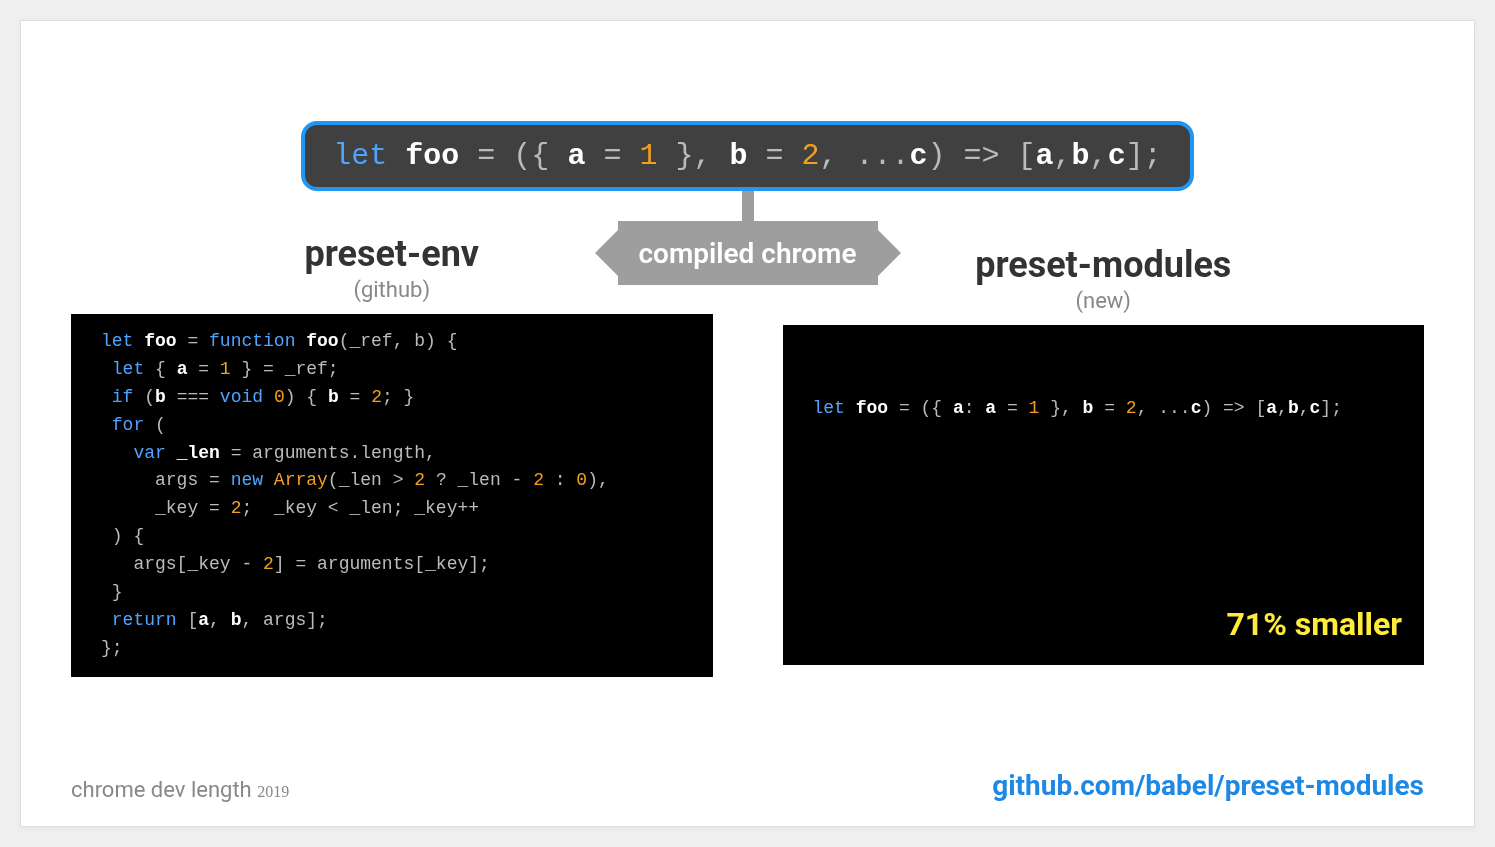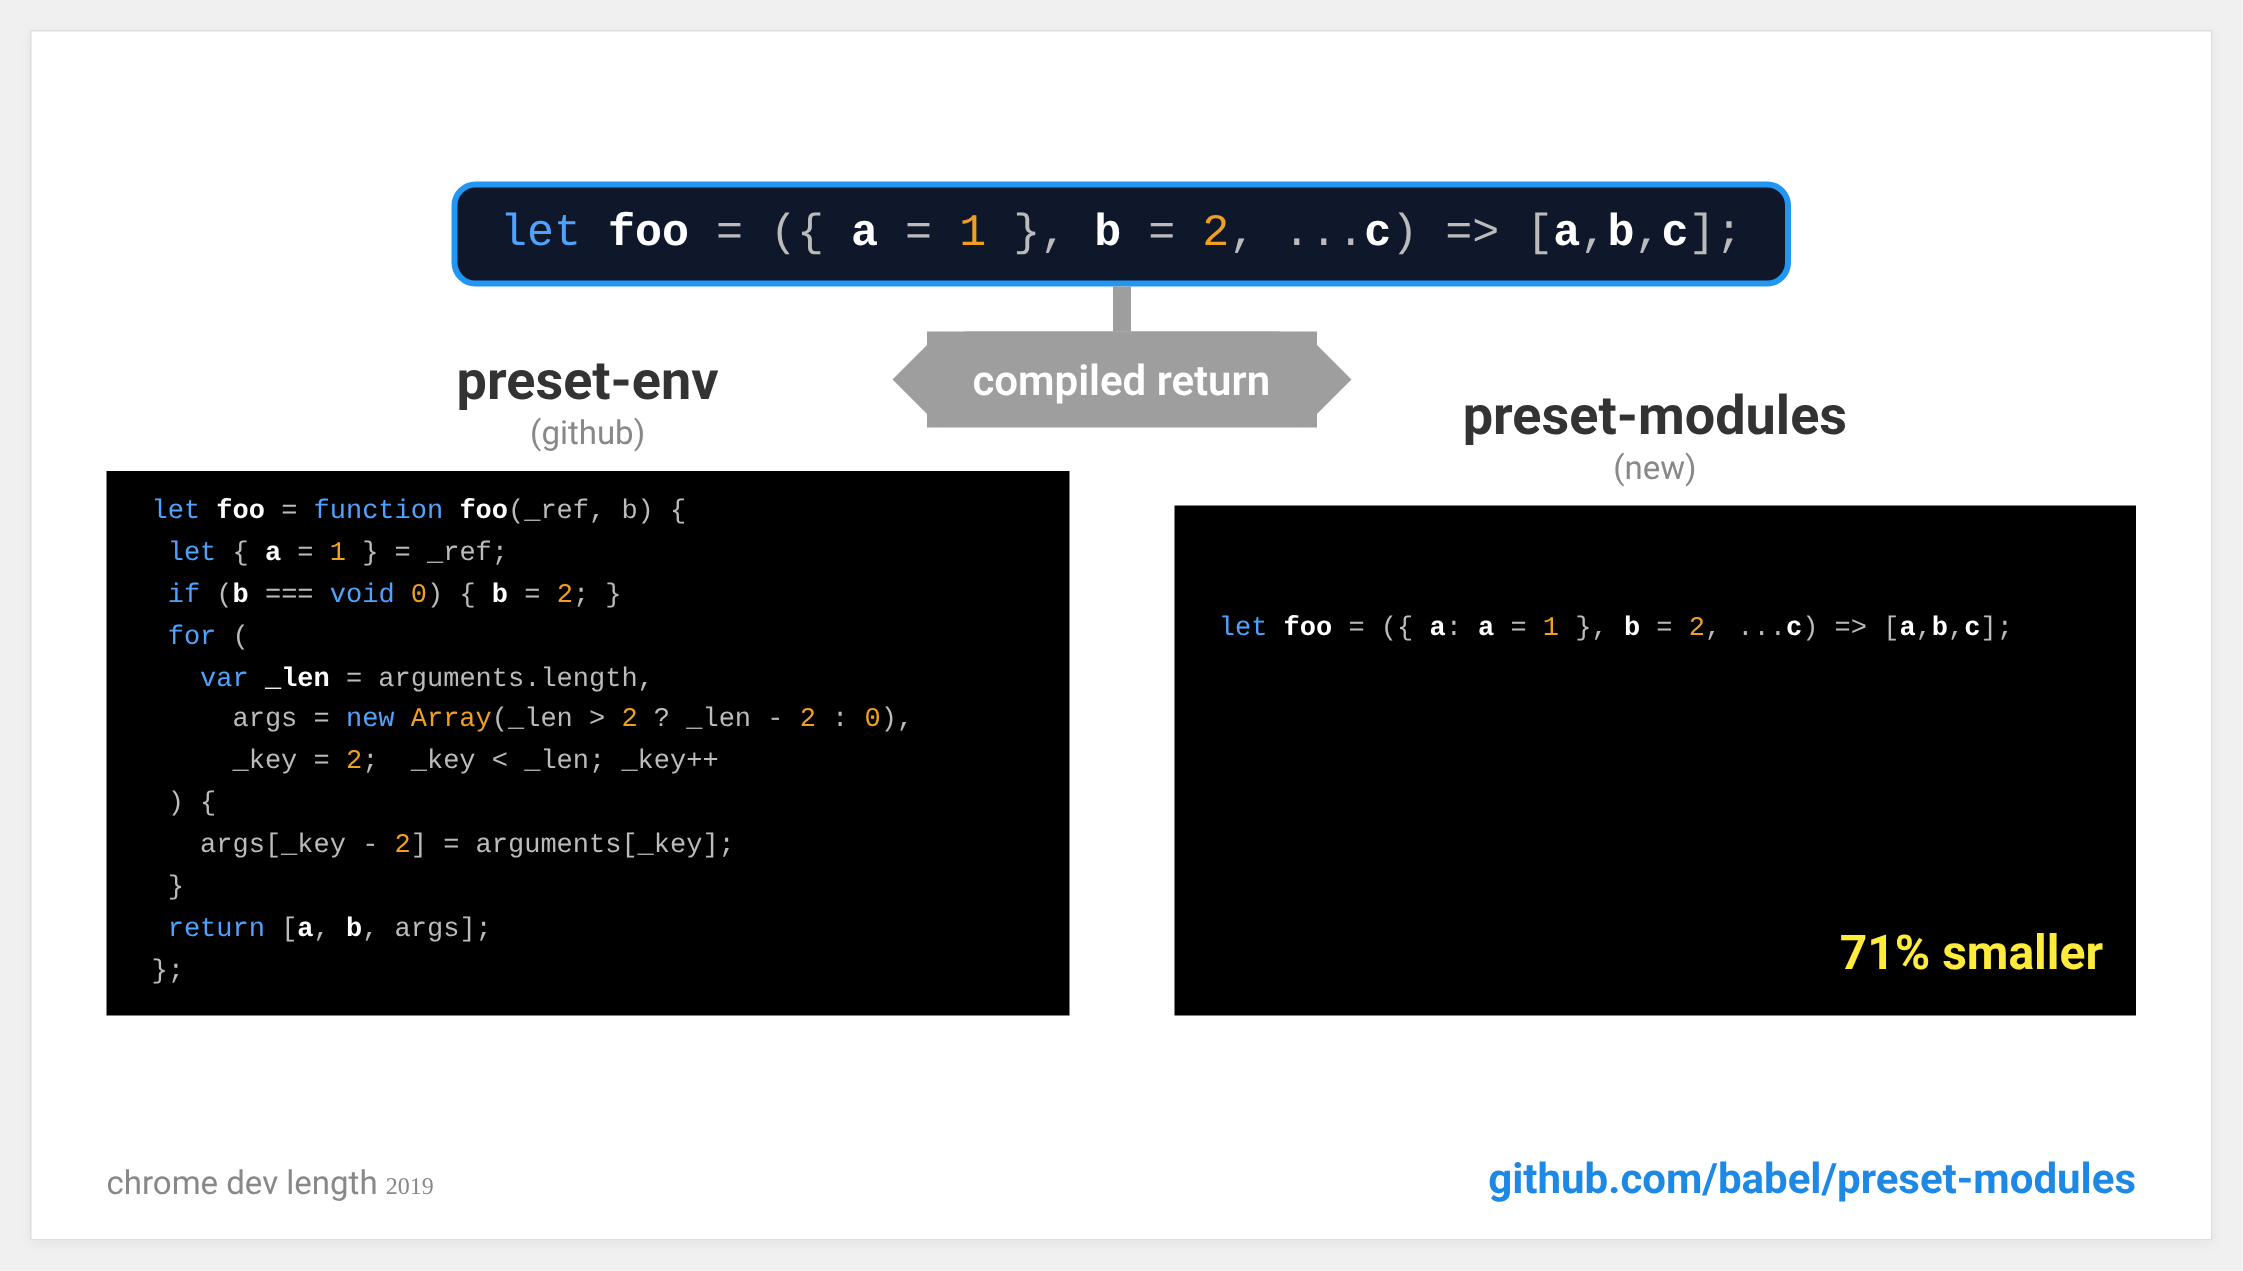--- a/index.html
+++ b/index.html
@@ -20,21 +20,21 @@
     box-shadow: 0 2px 8px rgba(0,0,0,0.05);
     position: relative;
     padding: 40px 50px;
   }
   .source-row {
     display: flex;
     justify-content: center;
     margin-top: 60px;
   }
   .source-box {
-    background: #0f172a;
+    background: #404040;
     border: 4px solid #2196f3;
     border-radius: 16px;
     padding: 14px 28px;
     font-family: "SFMono-Regular", Consolas, "Liberation Mono", Menlo, monospace;
     font-size: 30px;
     color: #fff;
     white-space: pre;
   }
   .connectors {
     position: relative;
@@ -90,21 +90,21 @@
     display: flex;
     align-items: center;
     padding: 0 12px;
     width: 260px;
     justify-content: center;
   }
   .columns {
     display: flex;
     gap: 70px;
     margin-top: -58px;
-    align-items: flex-end;
+    align-items: center;
   }
   .col { flex: 1; min-width: 0; }
   .col-head {
     text-align: center;
     margin-bottom: 12px;
   }
   .col-title {
     font-size: 36px;
     font-weight: 700;
     color: #333;
@@ -172,21 +172,21 @@
     <div class="branch-h branch-left"></div>
     <div class="branch-h branch-right"></div>
     <div class="arrow-body arrow-left">
       <div class="arrow-stem2"></div>
       <div class="arrow-head"></div>
     </div>
     <div class="arrow-body arrow-right">
       <div class="arrow-stem2"></div>
       <div class="arrow-head"></div>
     </div>
-    <div class="compiled-label">compiled return</div>
+    <div class="compiled-label">compiled chrome</div>
   </div>
 
   <div class="columns">
     <div class="col">
       <div class="col-head">
         <div class="col-title">preset-env</div>
         <div class="col-sub">(github)</div>
       </div>
       <div class="code-box"><div><span class="kw">let </span><span class="id">foo</span><span class="pun"> = </span><span class="kw">function </span><span class="id">foo</span><span class="pun">(_ref, b) {</span></div><div><span class="kw"> let </span><span class="pun">{ </span><span class="id">a</span><span class="pun"> = </span><span class="num">1</span><span class="pun"> } = _ref;</span></div><div><span class="kw"> if </span><span class="pun">(</span><span class="id">b</span><span class="pun"> === </span><span class="kw">void </span><span class="num">0</span><span class="pun">) { </span><span class="id">b</span><span class="pun"> = </span><span class="num">2</span><span class="pun">; }</span></div><div><span class="kw"> for </span><span class="pun">(</span></div><div><span class="kw">   var </span><span class="id">_len</span><span class="pun"> = arguments.length,</span></div><div><span class="pun">     args = </span><span class="kw">new </span><span class="num">Array</span><span class="pun">(_len &gt; </span><span class="num">2</span><span class="pun"> ? _len - </span><span class="num">2</span><span class="pun"> : </span><span class="num">0</span><span class="pun">),</span></div><div><span class="pun">     _key = </span><span class="num">2</span><span class="pun">;  _key &lt; _len; _key++</span></div><div><span class="pun"> ) {</span></div><div><span class="pun">   args[_key - </span><span class="num">2</span><span class="pun">] = arguments[_key];</span></div><div><span class="pun"> }</span></div><div><span class="kw"> return </span><span class="pun">[</span><span class="id">a</span><span class="pun">, </span><span class="id">b</span><span class="pun">, args];</span></div><div><span class="pun">};</span></div></div>
     </div>

